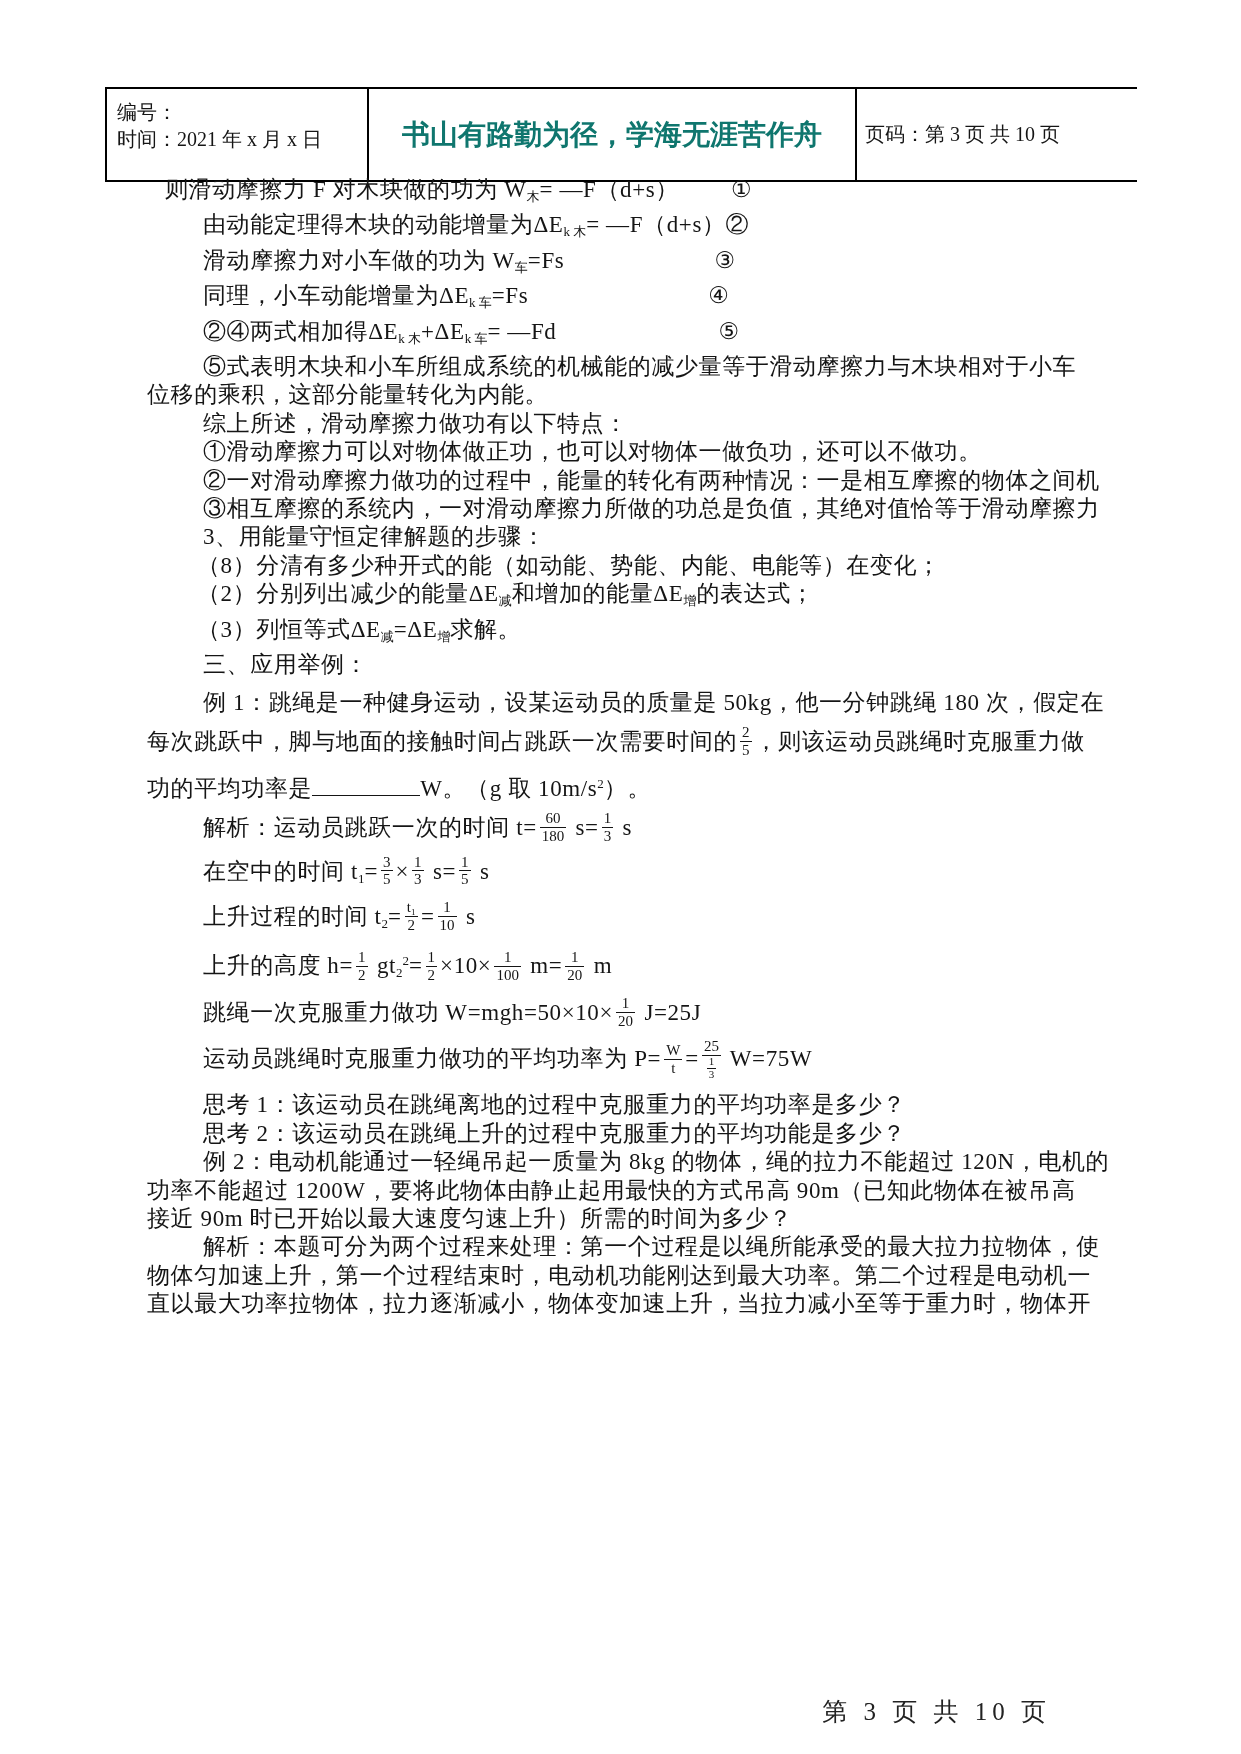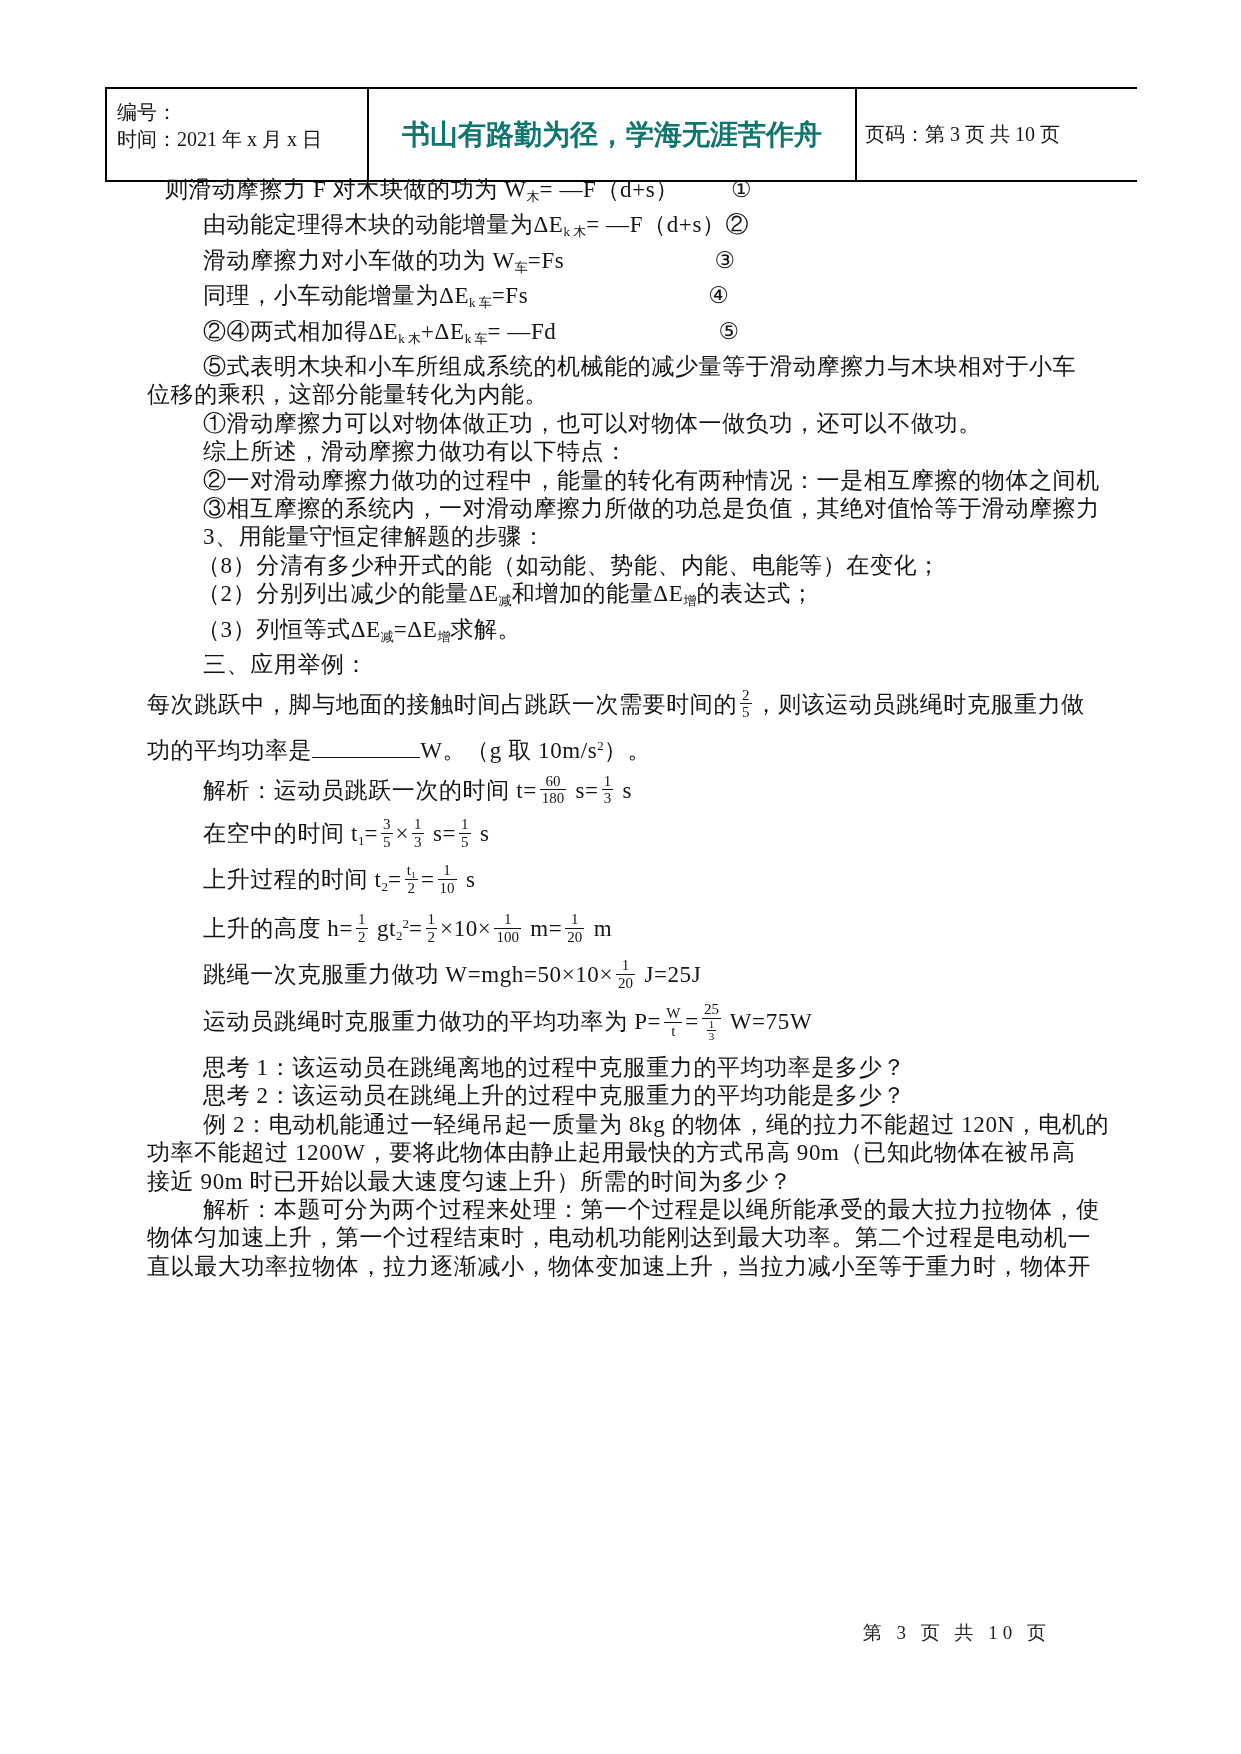--- a/index.html
+++ b/index.html
@@ -25,21 +25,21 @@
   .m19{margin-top:9px;}
   .sb{font-size:13px;vertical-align:-4px;letter-spacing:0;}
   .su{font-size:13px;vertical-align:8px;letter-spacing:0;}
   .fr{display:inline-block;vertical-align:middle;text-align:center;font-size:15px;
       line-height:1.12;margin:0 3px;transform:translateY(-2px);letter-spacing:0;}
   .fr .n{display:block;border-bottom:1.5px solid #151515;padding:0 2px;}
   .fr .d{display:block;padding:0 2px;}
   .fr .fr{font-size:11px;margin:0 1px;line-height:1.05;transform:none;}
   .bl{display:inline-block;border-bottom:1.5px solid #151515;height:1em;vertical-align:baseline;}
   .gp{display:inline-block;}
-  .footer{position:absolute;top:1620px;right:190px;font-size:19px;letter-spacing:5px;color:#222;}
+  .footer{position:absolute;top:1695px;right:190px;font-size:25px;letter-spacing:5px;color:#222;}
 </style>
 </head>
 <body>
 
 <div class="page">
 
   <div class="header-table">
     <div class="cell c1">
       <div>编号：</div>
       <div>时间：2021 年 x 月 x 日</div>
@@ -53,29 +53,30 @@
   </div>
 
   <div class="content" id="content">
       <div class="ln i1">则滑动摩擦力 F 对木块做的功为 W<span class="sb">木</span>= —F（d+s）<span class="gp" style="width: 52px;"></span>①</div>
       <div class="ln i2">由动能定理得木块的动能增量为ΔE<span class="sb">k 木</span>= —F（d+s）②</div>
       <div class="ln i2">滑动摩擦力对小车做的功为 W<span class="sb">车</span>=Fs<span class="gp" style="width: 150px;"></span>③</div>
       <div class="ln i2">同理，小车动能增量为ΔE<span class="sb">k 车</span>=Fs<span class="gp" style="width: 180px;"></span>④</div>
       <div class="ln i2">②④两式相加得ΔE<span class="sb">k 木</span>+ΔE<span class="sb">k 车</span>= —Fd<span class="gp" style="width: 162px;"></span>⑤</div>
       <div class="ln i2">⑤式表明木块和小车所组成系统的机械能的减少量等于滑动摩擦力与木块相对于小车</div>
       <div class="ln i0">位移的乘积，这部分能量转化为内能。</div>
+      <div class="ln i2">综上所述，滑动摩擦力做功有以下特点：</div>
       <div class="ln i2">①滑动摩擦力可以对物体做正功，也可以对物体一做负功，还可以不做功。</div>
-      <div class="ln i2">综上所述，滑动摩擦力做功有以下特点：</div>
       <div class="ln i2">②一对滑动摩擦力做功的过程中，能量的转化有两种情况：一是相互摩擦的物体之间机</div>
       <div class="ln i2">③相互摩擦的系统内，一对滑动摩擦力所做的功总是负值，其绝对值恰等于滑动摩擦力</div>
       <div class="ln i2">3、用能量守恒定律解题的步骤：</div>
       <div class="ln i15">（8）分清有多少种开式的能（如动能、势能、内能、电能等）在变化；</div>
       <div class="ln i15">（2）分别列出减少的能量ΔE<span class="sb">减</span>和增加的能量ΔE<span class="sb">增</span>的表达式；</div>
       <div class="ln i15">（3）列恒等式ΔE<span class="sb">减</span>=ΔE<span class="sb">增</span>求解。</div>
       <div class="ln i2">三、应用举例：</div>
+      <div class="ln i2 m19">例 1：跳绳是一种健身运动，设某运动员的质量是 50kg，他一分钟跳绳 180 次，假定在</div>
       <div class="ln i0 tall">每次跳跃中，脚与地面的接触时间占跳跃一次需要时间的<span class="fr"><span class="n">2</span><span class="d">5</span></span>，则该运动员跳绳时克服重力做</div>
       <div class="ln i0 tall">功的平均功率是<span class="bl" style="width: 108px;"></span>W。（g 取 10m/s<span class="su">2</span>）。</div>
       <div class="ln i2 tall">解析：运动员跳跃一次的时间 t=<span class="fr"><span class="n">60</span><span class="d">180</span></span> s=<span class="fr"><span class="n">1</span><span class="d">3</span></span> s</div>
       <div class="ln i2 tall">在空中的时间 t<span class="sb">1</span>=<span class="fr"><span class="n">3</span><span class="d">5</span></span>×<span class="fr"><span class="n">1</span><span class="d">3</span></span> s=<span class="fr"><span class="n">1</span><span class="d">5</span></span> s</div>
       <div class="ln i2 tall">上升过程的时间 t<span class="sb">2</span>=<span class="fr"><span class="n">t₁</span><span class="d">2</span></span>=<span class="fr"><span class="n">1</span><span class="d">10</span></span> s</div>
       <div class="ln i2 tall">上升的高度 h=<span class="fr"><span class="n">1</span><span class="d">2</span></span> gt<span class="sb">2</span><span class="su">2</span>=<span class="fr"><span class="n">1</span><span class="d">2</span></span>×10×<span class="fr"><span class="n">1</span><span class="d">100</span></span> m=<span class="fr"><span class="n">1</span><span class="d">20</span></span> m</div>
       <div class="ln i2 tall">跳绳一次克服重力做功 W=mgh=50×10×<span class="fr"><span class="n">1</span><span class="d">20</span></span> J=25J</div>
       <div class="ln i2 tall">运动员跳绳时克服重力做功的平均功率为 P=<span class="fr"><span class="n">W</span><span class="d">t</span></span>=<span class="fr"><span class="n">25</span><span class="d"><span class="fr"><span class="n">1</span><span class="d">3</span></span></span></span> W=75W</div>
       <div class="ln i2">思考 1：该运动员在跳绳离地的过程中克服重力的平均功率是多少？</div>
       <div class="ln i2">思考 2：该运动员在跳绳上升的过程中克服重力的平均功能是多少？</div>

